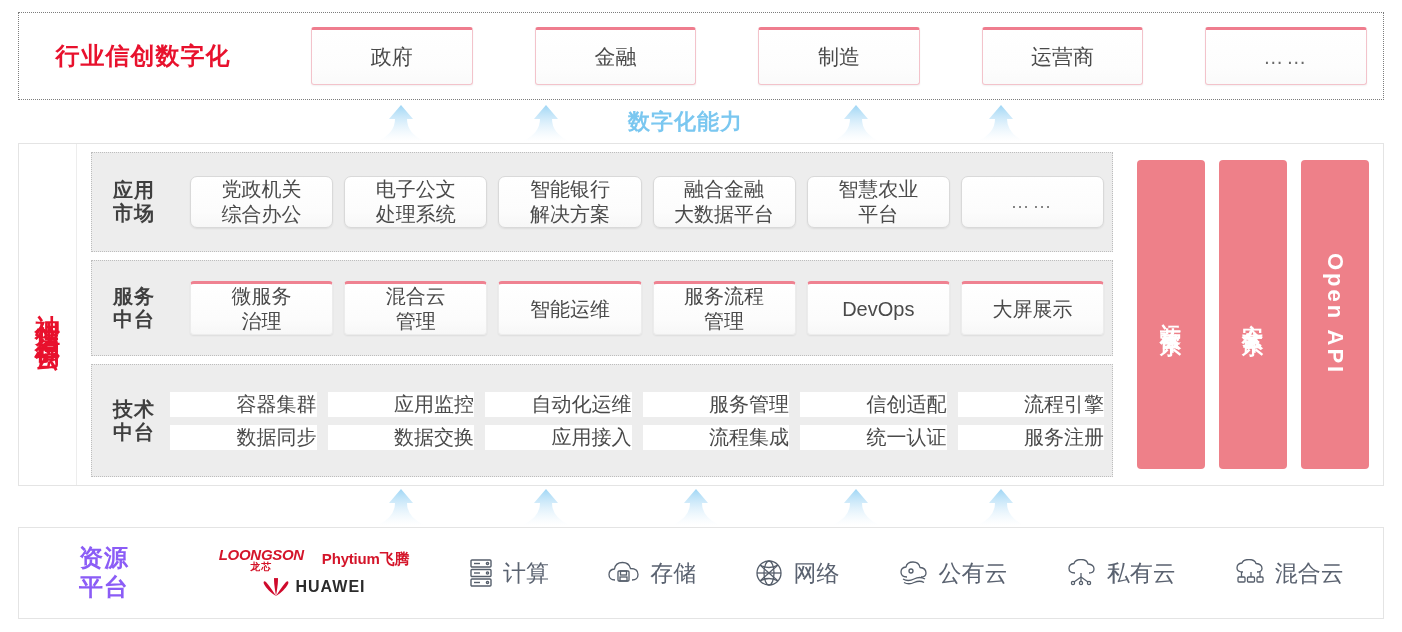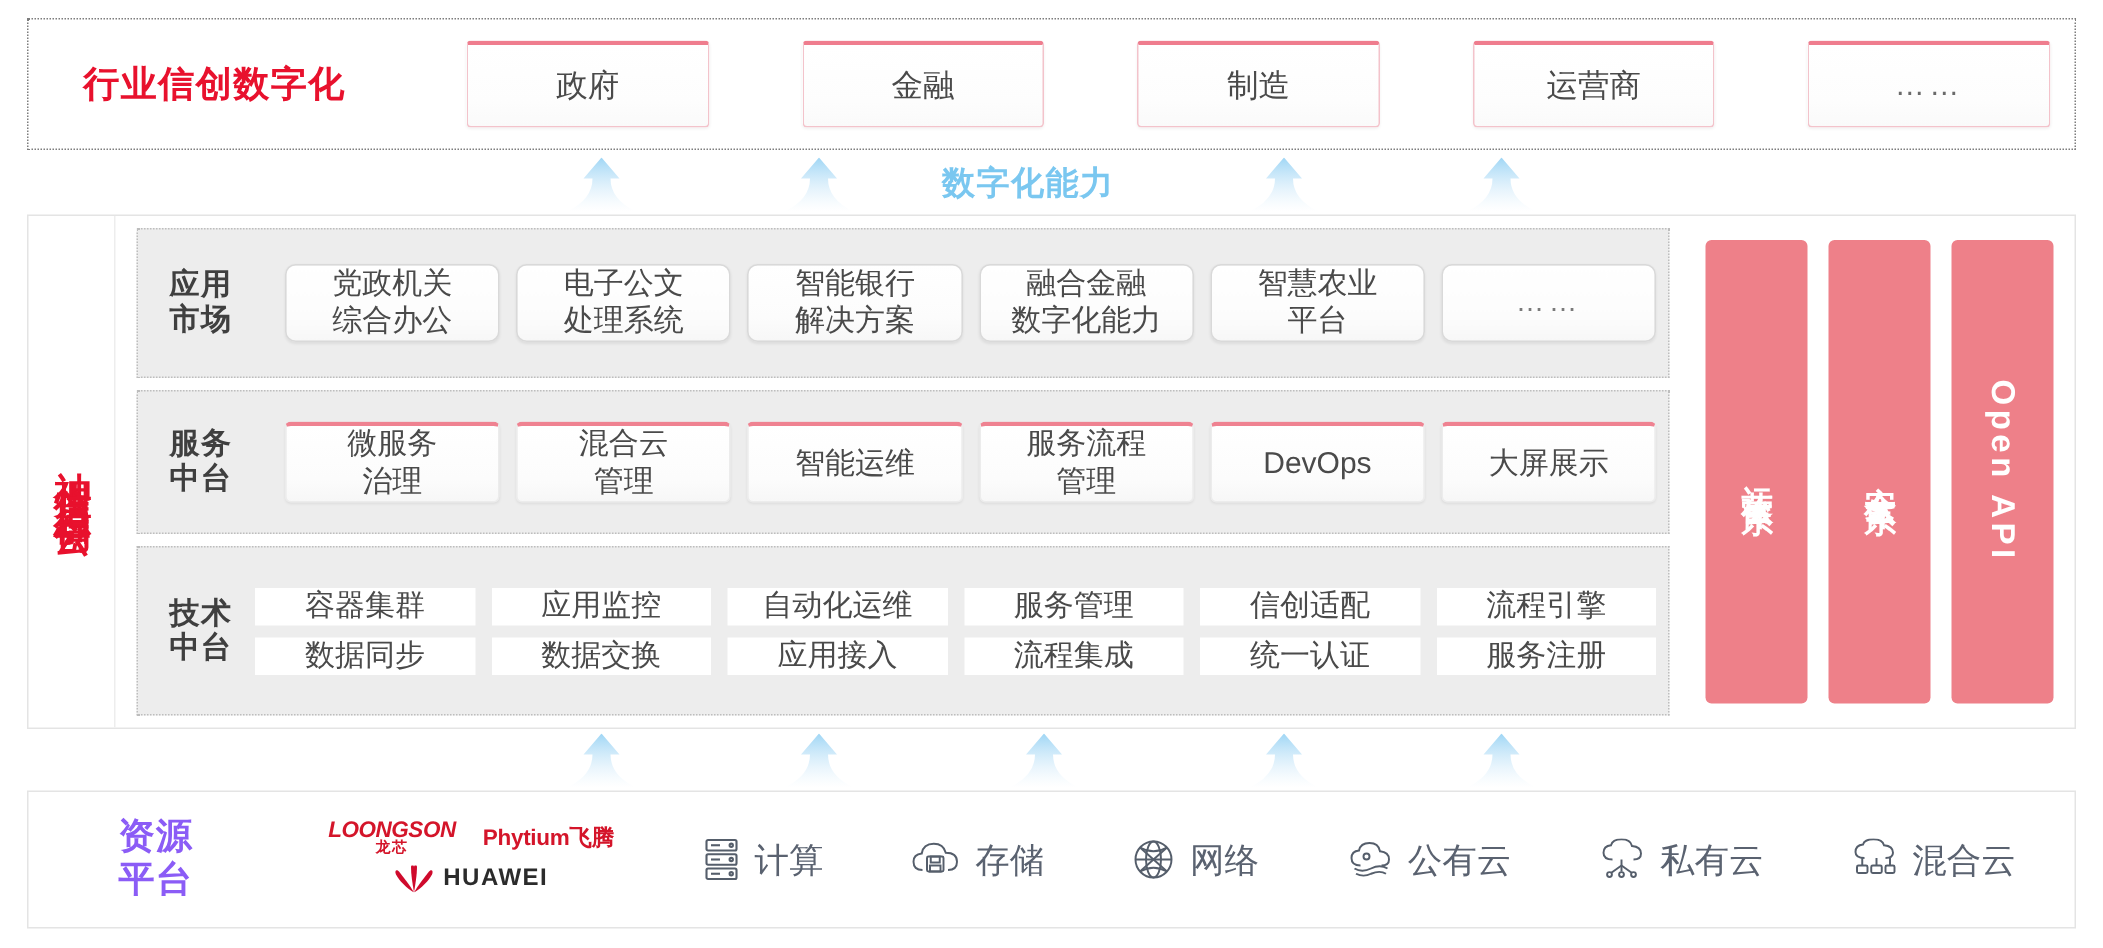--- a/index.html
+++ b/index.html
@@ -111,21 +111,21 @@
   }
   .cell.rounded {
     border: 1px solid #d9d9d9; border-radius: 7px;
     box-shadow: 0 1px 2px rgba(0,0,0,0.07);
   }
   .cell.redtop {
     border: 1px solid #ececec; border-top: 3px solid #ef8291;
     border-radius: 4px;
     box-shadow: 0 1px 2px rgba(0,0,0,0.07);
   }
-  .cell.plain { background: #ffffff; border: none; }
+  .cell.plain { background: #ffffff; border: none; justify-content: flex-end; }
   .cell.dots { color: #7a7a7a; letter-spacing: 3px; font-size: 19px; }
 
   .tech-grid { flex: 1; display: flex; flex-direction: column; gap: 8px; }
   .tech-line { flex: 1; display: flex; gap: 11px; }
 
   
   .resource-panel {
     position: absolute; left: 18px; top: 527px;
     width: 1366px; height: 92px;
     background: #ffffff; border: 1px solid #e4e4e4;
@@ -224,21 +224,21 @@
             <div class="cell rounded">
                 <span style="white-space:pre-line">电子公文
 处理系统</span>
               </div>
             <div class="cell rounded">
                 <span style="white-space:pre-line">智能银行
 解决方案</span>
               </div>
             <div class="cell rounded">
                 <span style="white-space:pre-line">融合金融
-数字化能力</span>
+大数据平台</span>
               </div>
             <div class="cell rounded">
                 <span style="white-space:pre-line">智慧农业
 平台</span>
               </div>
             <div class="cell rounded dots">
                 <span>……</span>
               </div>
           </div>
         </div>

